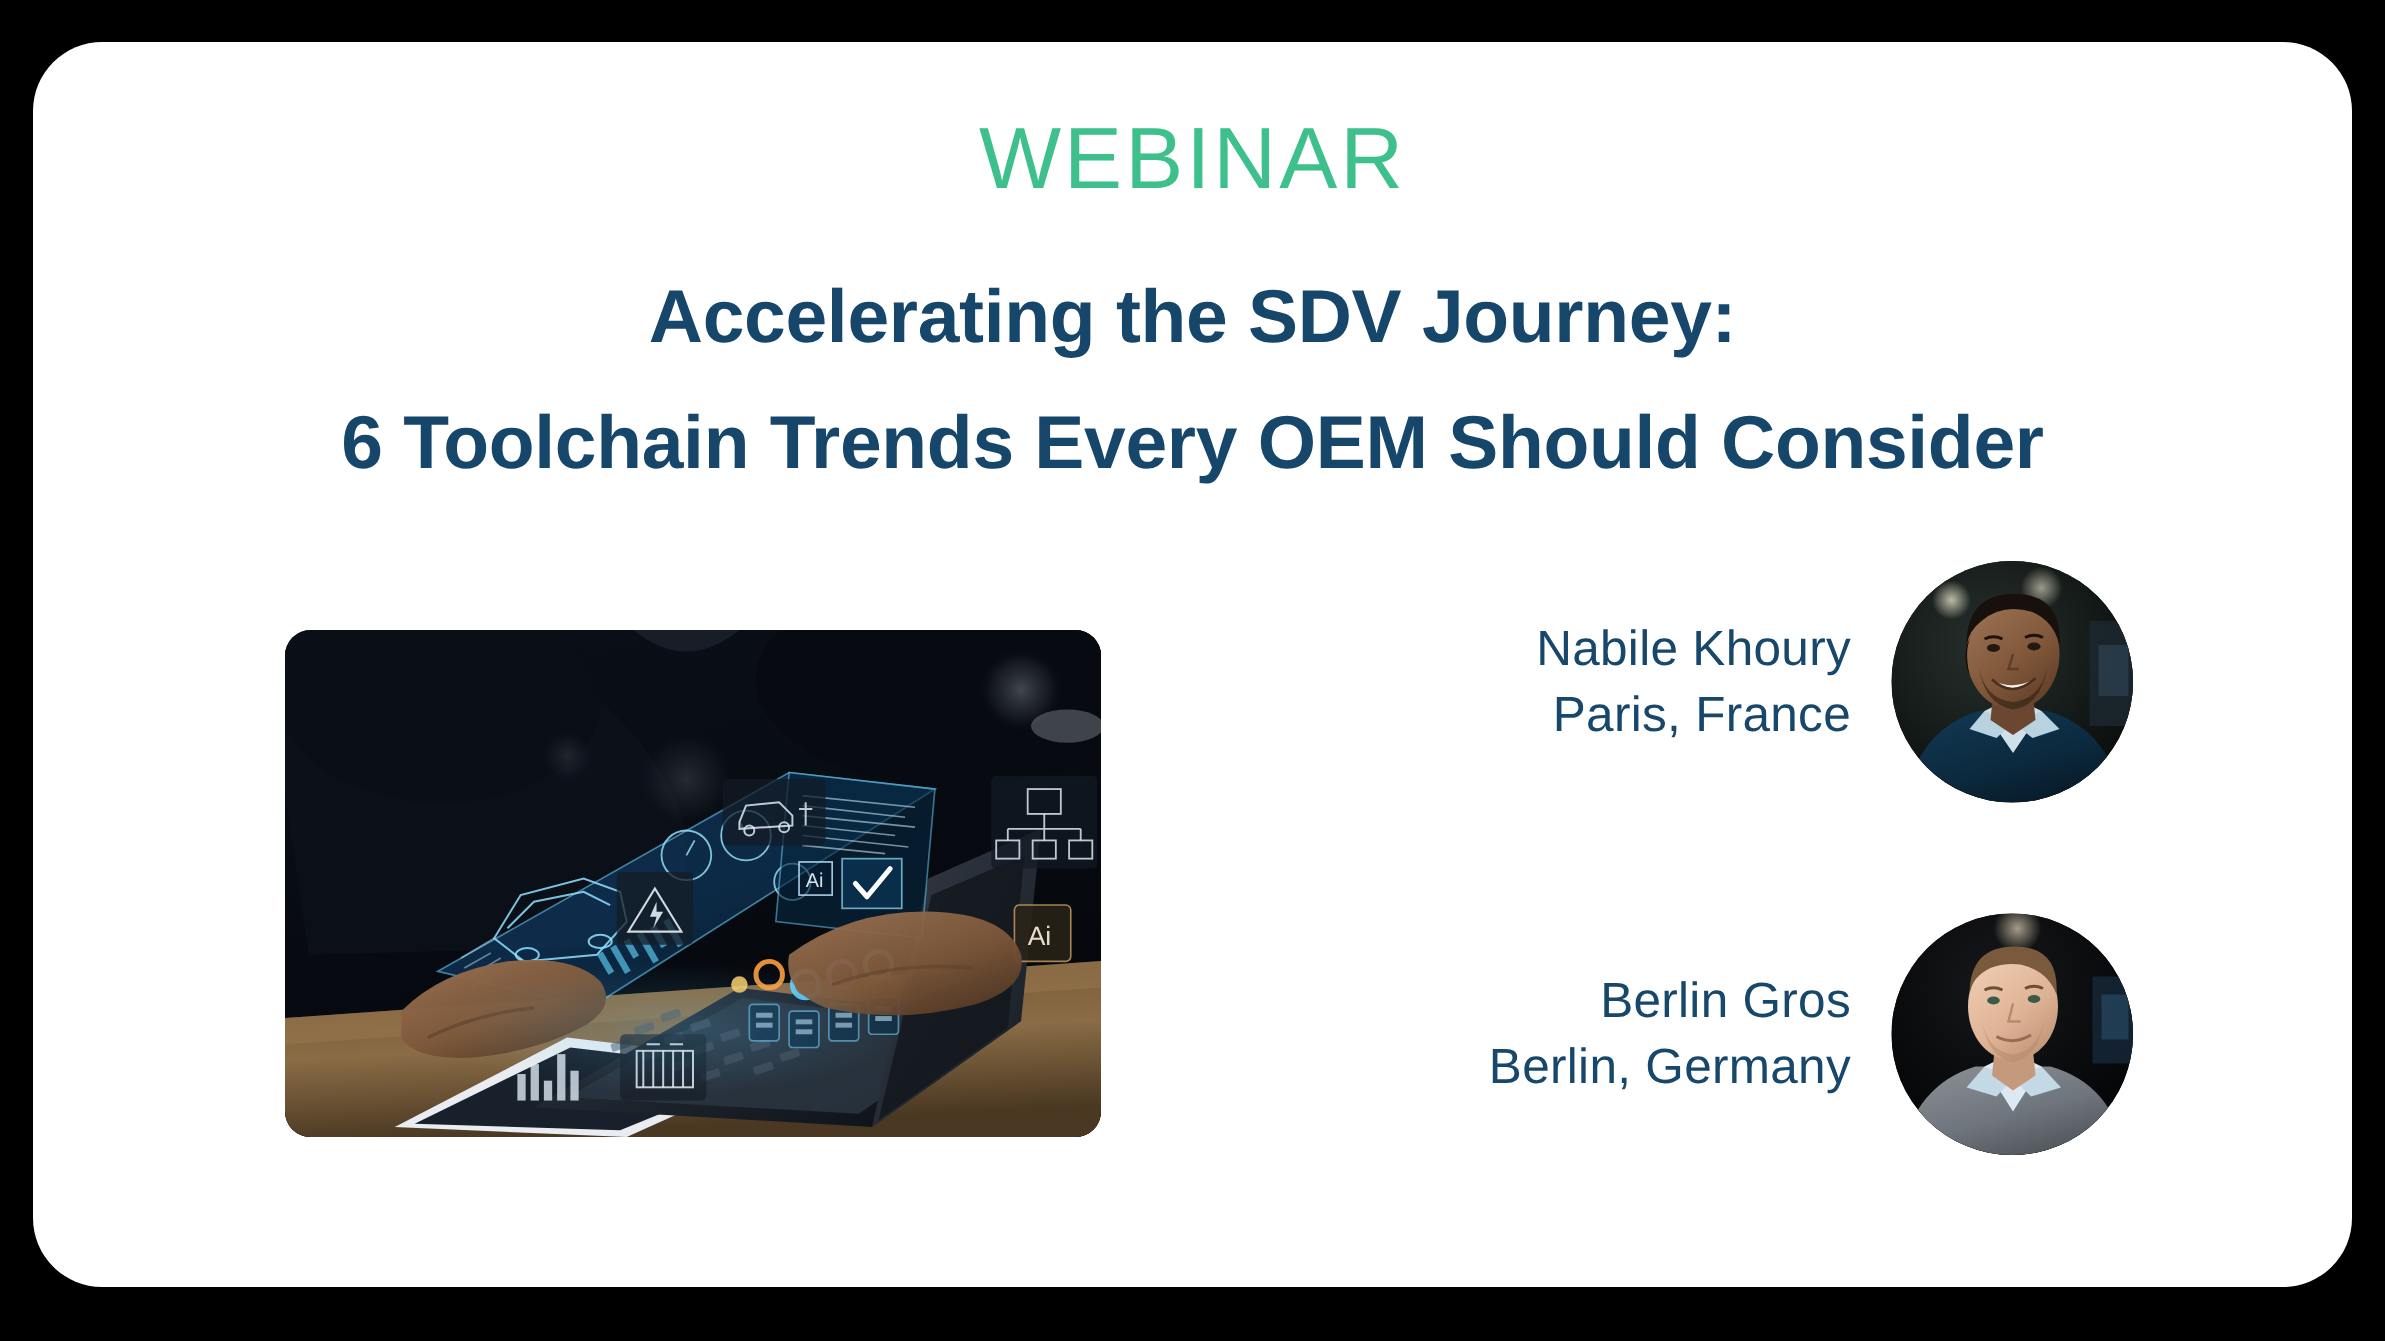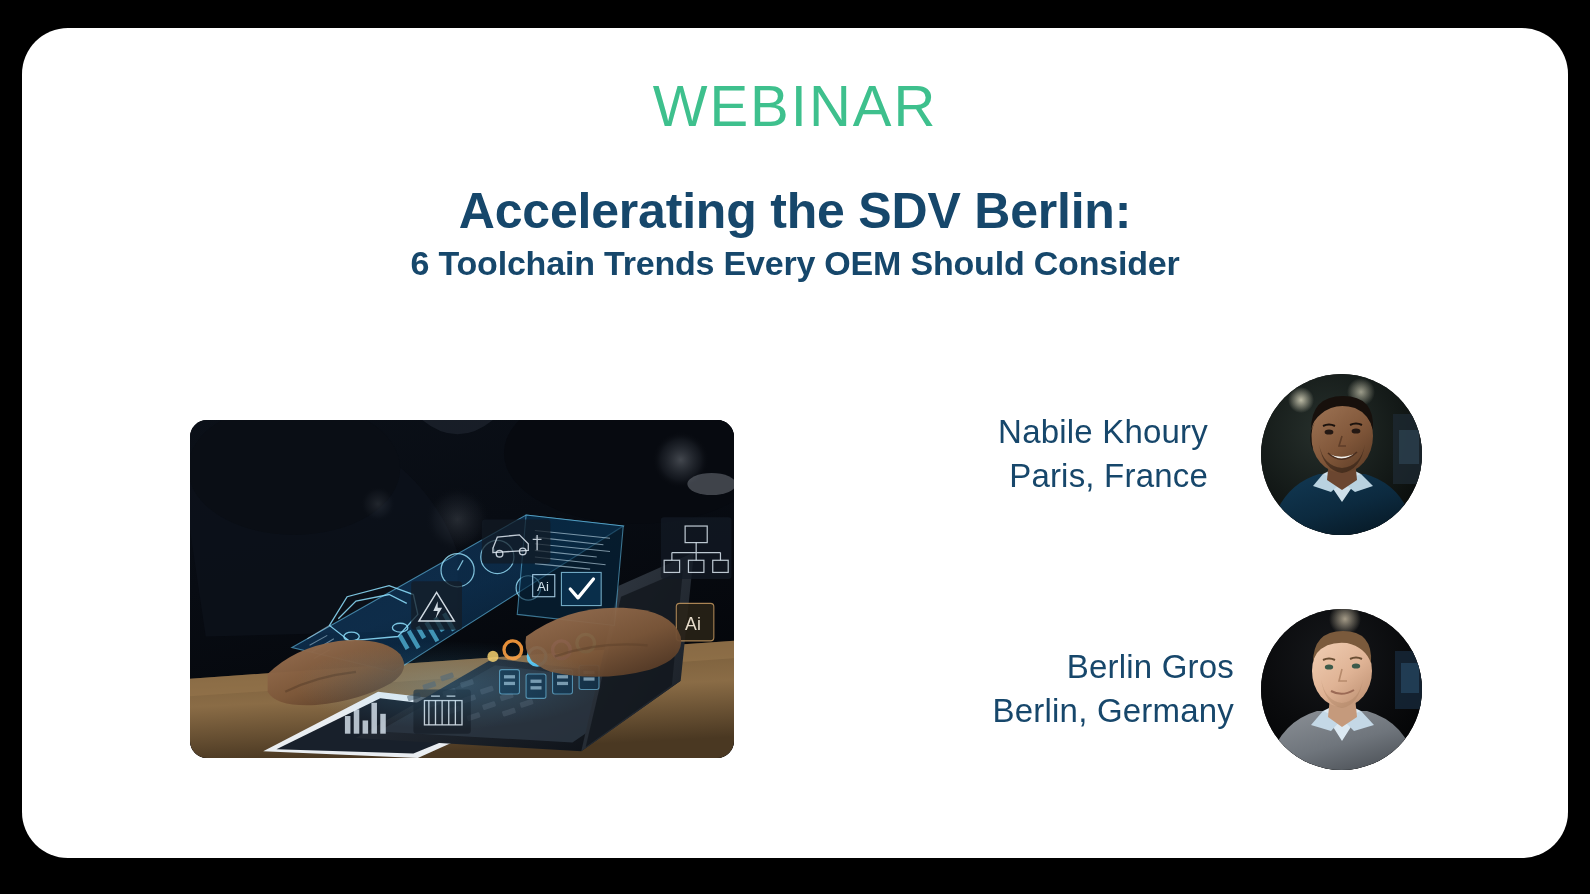--- a/index.html
+++ b/index.html
@@ -44,21 +44,21 @@
   .headline {
     position:absolute;
     left:0; top:152px;
     width:100%;
     text-align:center;
     color:#16476b;
     font-weight:700;
     line-height:1.24;
   }
   .headline .l1 { display:block; font-size:50px; letter-spacing:-0.2px; }
-  .headline .l2 { display:block; font-size:34px; letter-spacing:-0.2px; }
+  .headline .l2 { display:block; font-size:50px; letter-spacing:-0.2px; margin-top:22px;}
 
   
   .hero {
     position:absolute;
     left:168px; top:392px;
     width:544px; height:338px;
     border-radius:17px;
     overflow:hidden;
     background:#05070c;
   }
@@ -72,21 +72,21 @@
   }
   .speaker {
     position:absolute;
     left:0;
     width:520px;
     height:162px;
     display:flex;
     align-items:center;
     justify-content:flex-end;
   }
-  .speaker.s1 { top:0px;gap:26px; }
+  .speaker.s1 { top:0px; }
   .speaker.s2 { top:235px; }
 
   .speaker-text {
     text-align:right;
     color:#17476b;
     padding-right:27px;
     white-space:nowrap;
   }
   .speaker-name {
     font-size:33px;
@@ -113,21 +113,21 @@
 </head>
 <body>
 
 <div id="stage">
 
   <div class="card">
 
     <div class="eyebrow">WEBINAR</div>
 
     <div class="headline">
-      <span class="l1">Accelerating the SDV Berlin:</span>
+      <span class="l1">Accelerating the SDV Journey:</span>
       <span class="l2">6 Toolchain Trends Every OEM Should Consider</span>
     </div>
 
     <div class="hero">
       <svg viewBox="0 0 544 306" preserveAspectRatio="xMidYMid slice">
         <defs>
           <linearGradient id="bgTop" x1="0" y1="0" x2="0.4" y2="1">
             <stop offset="0%" stop-color="#0b1018"></stop>
             <stop offset="45%" stop-color="#080c13"></stop>
             <stop offset="100%" stop-color="#04060a"></stop>

